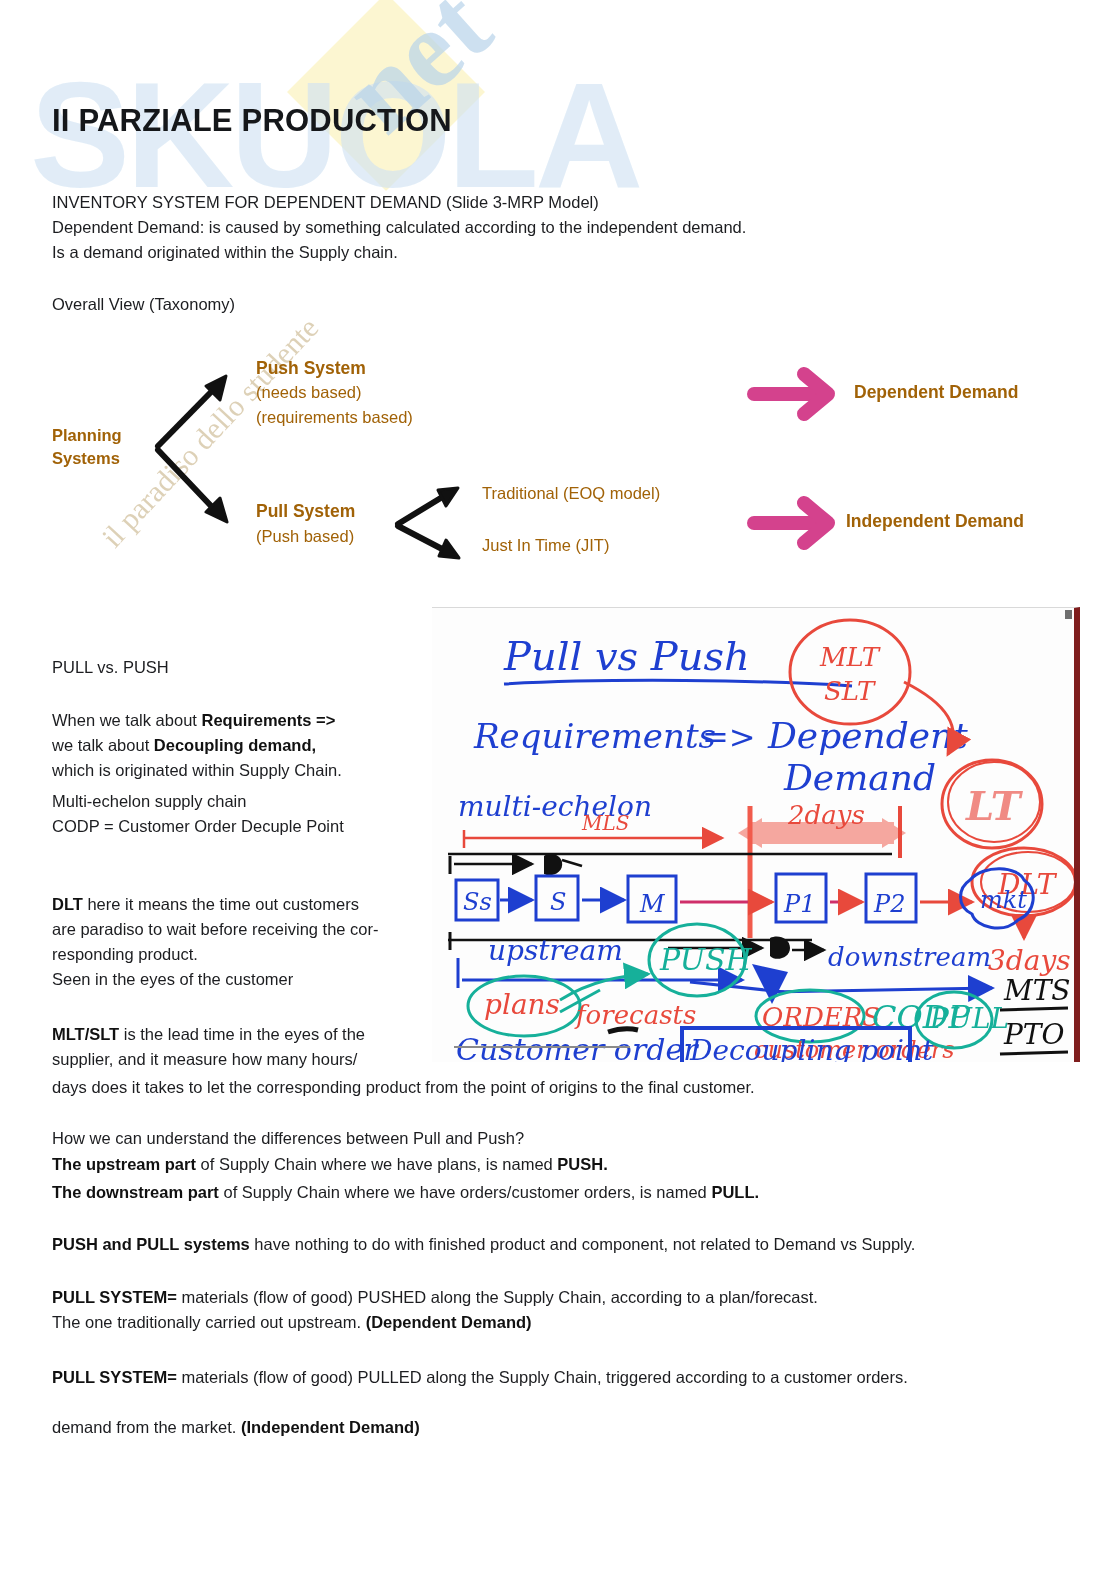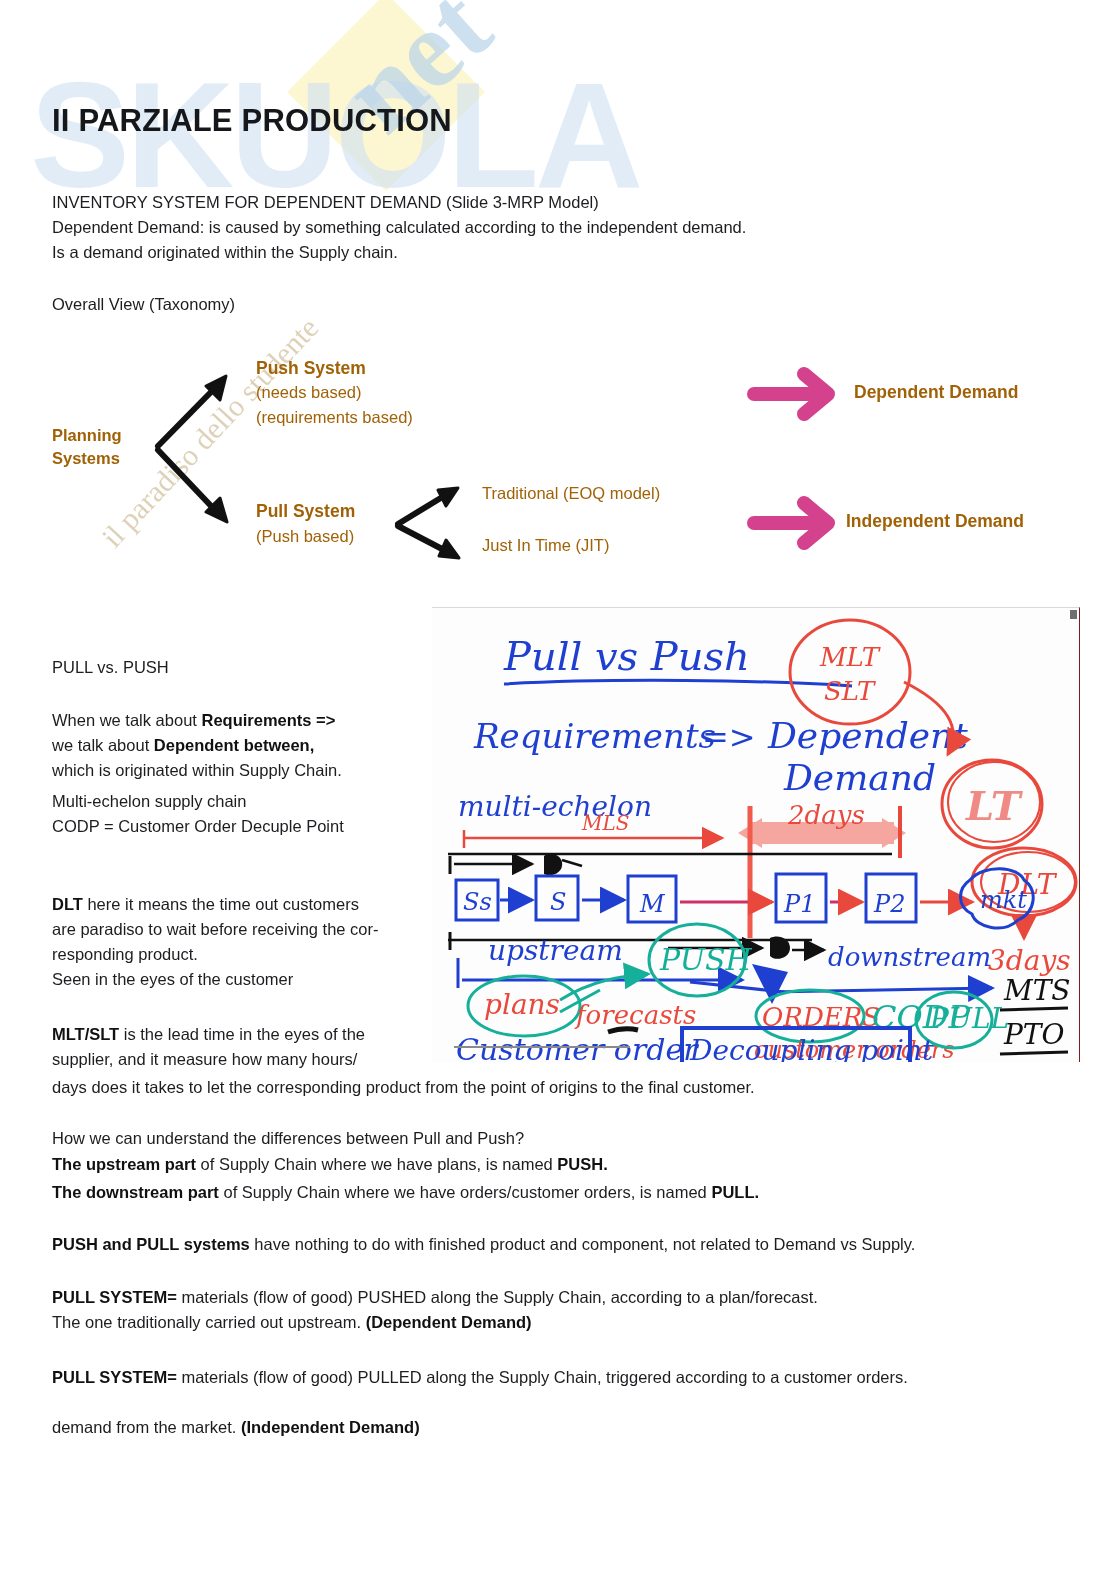--- a/index.html
+++ b/index.html
@@ -116,21 +116,21 @@
 
   
   #whiteboard {
     position: absolute;
     left: 432px;
     top: 607px;
     width: 648px;
     height: 455px;
     background: #fdfdfd;
     border-top: 1px solid #d9d9d9;
-    border-right: 1px solid #7f1d1d;
+    border-right: 6px solid #7f1d1d;
     box-sizing: border-box;
     overflow: hidden;
   }
   #whiteboard svg { display:block; }
 
   .handwrite {
     font-family: "DejaVu Serif", serif;
     font-style: italic;
   }
   .wb-corner {
@@ -214,21 +214,21 @@
         <line x1="10" y1="26" x2="76" y2="26"></line>
         <polyline points="60,6 84,26 60,46"></polyline>
       </g>
     </svg>
     <div class="lbl lbl-b" style="left:846px; top:510px; font-size:17.5px;">Independent Demand</div>
 
     <div class="blk hd" style="left:52px; top:655px;">PULL vs. PUSH</div>
 
     <div class="blk" style="left:52px; top:708px; width:370px;">
       <span>When we talk about </span><span class="bold">Requirements =&gt;</span><br>
-      <span>we talk about </span><span class="bold">Dependent between,</span><br>
+      <span>we talk about </span><span class="bold">Decoupling demand,</span><br>
       <span>which is originated within Supply Chain.</span>
     </div>
 
     <div class="blk" style="left:52px; top:789px; width:380px;">
       <span>Multi-echelon supply chain</span><br>
       <span>CODP = Customer Order Decuple Point</span>
     </div>
 
     <div class="blk" style="left:52px; top:892px; width:380px;">
       <span class="bold">DLT</span><span> here it means the time out customers</span><br>

